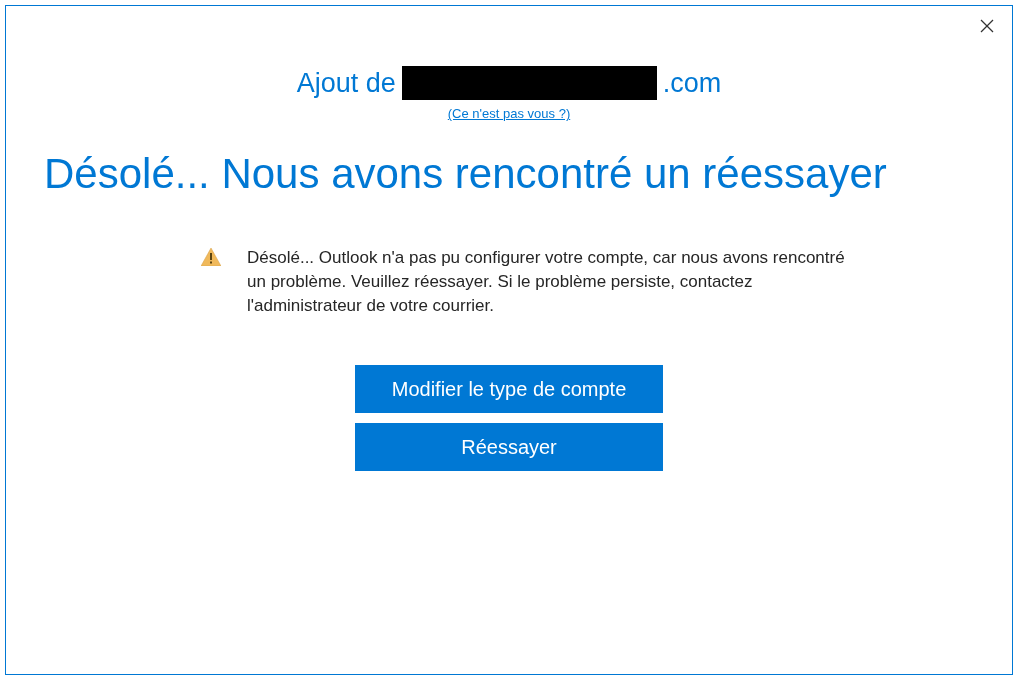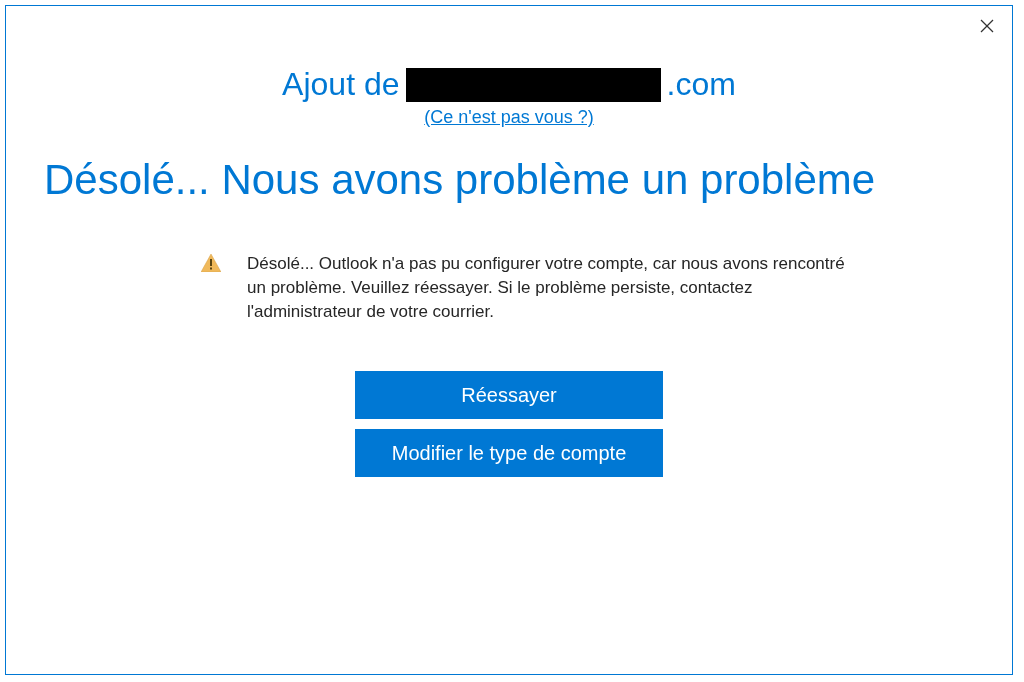--- a/index.html
+++ b/index.html
@@ -39,38 +39,38 @@
     }
     .header-container {
       text-align: center;
       margin-bottom: 8px;
     }
     .header-line {
       display: flex;
       align-items: center;
       justify-content: center;
       gap: 6px;
-      font-size: 32px;
+      font-size: 27px;
       font-weight: 300;
       color: #0078d4;
     }
     .redacted {
       display: inline-block;
       width: 255px;
       height: 34px;
       background: #000000;
       vertical-align: middle;
     }
     .not-you-link {
       text-align: center;
       margin-top: 4px;
     }
     .not-you-link a {
       color: #0078d4;
-      font-size: 18px;
+      font-size: 13px;
       text-decoration: underline;
       cursor: pointer;
       text-align: center;
     }
     .main-heading {
       color: #0078d4;
       font-size: 42px;
       font-weight: 300;
       text-align: left;
       margin: 28px 0 0 38px;
@@ -130,31 +130,31 @@
     <div class="header-line">
       <span>Ajout de</span>
       <span class="redacted"></span>
       <span>.com</span>
     </div>
     <div class="not-you-link">
       <a>(Ce n'est pas vous ?)</a>
     </div>
   </div>
 
-  <h1 class="main-heading">Désolé... Nous avons problème un problème</h1>
+  <h1 class="main-heading">Désolé... Nous avons rencontré un réessayer</h1>
 
   <div class="message-row">
     <div class="warn-icon">
       <svg width="20" height="18" viewBox="0 0 20 18">
         <polygon points="10,0 20,18 0,18" fill="#f0b95b" stroke="#d6a046" stroke-width="0.5"></polygon>
         <rect x="9" y="5" width="2" height="7" fill="#5a4410"></rect>
         <rect x="9" y="13.5" width="2" height="2" fill="#5a4410"></rect>
       </svg>
     </div>
     <div class="message-text">Désolé... Outlook n'a pas pu configurer votre compte, car nous avons rencontré un problème. Veuillez réessayer. Si le problème persiste, contactez l'administrateur de votre courrier.</div>
   </div>
 
   <div class="button-stack">
+    <button class="action-btn">Modifier le type de compte</button>
     <button class="action-btn">Réessayer</button>
-    <button class="action-btn">Modifier le type de compte</button>
   </div>
 
 </div>
 
 </body></html>

